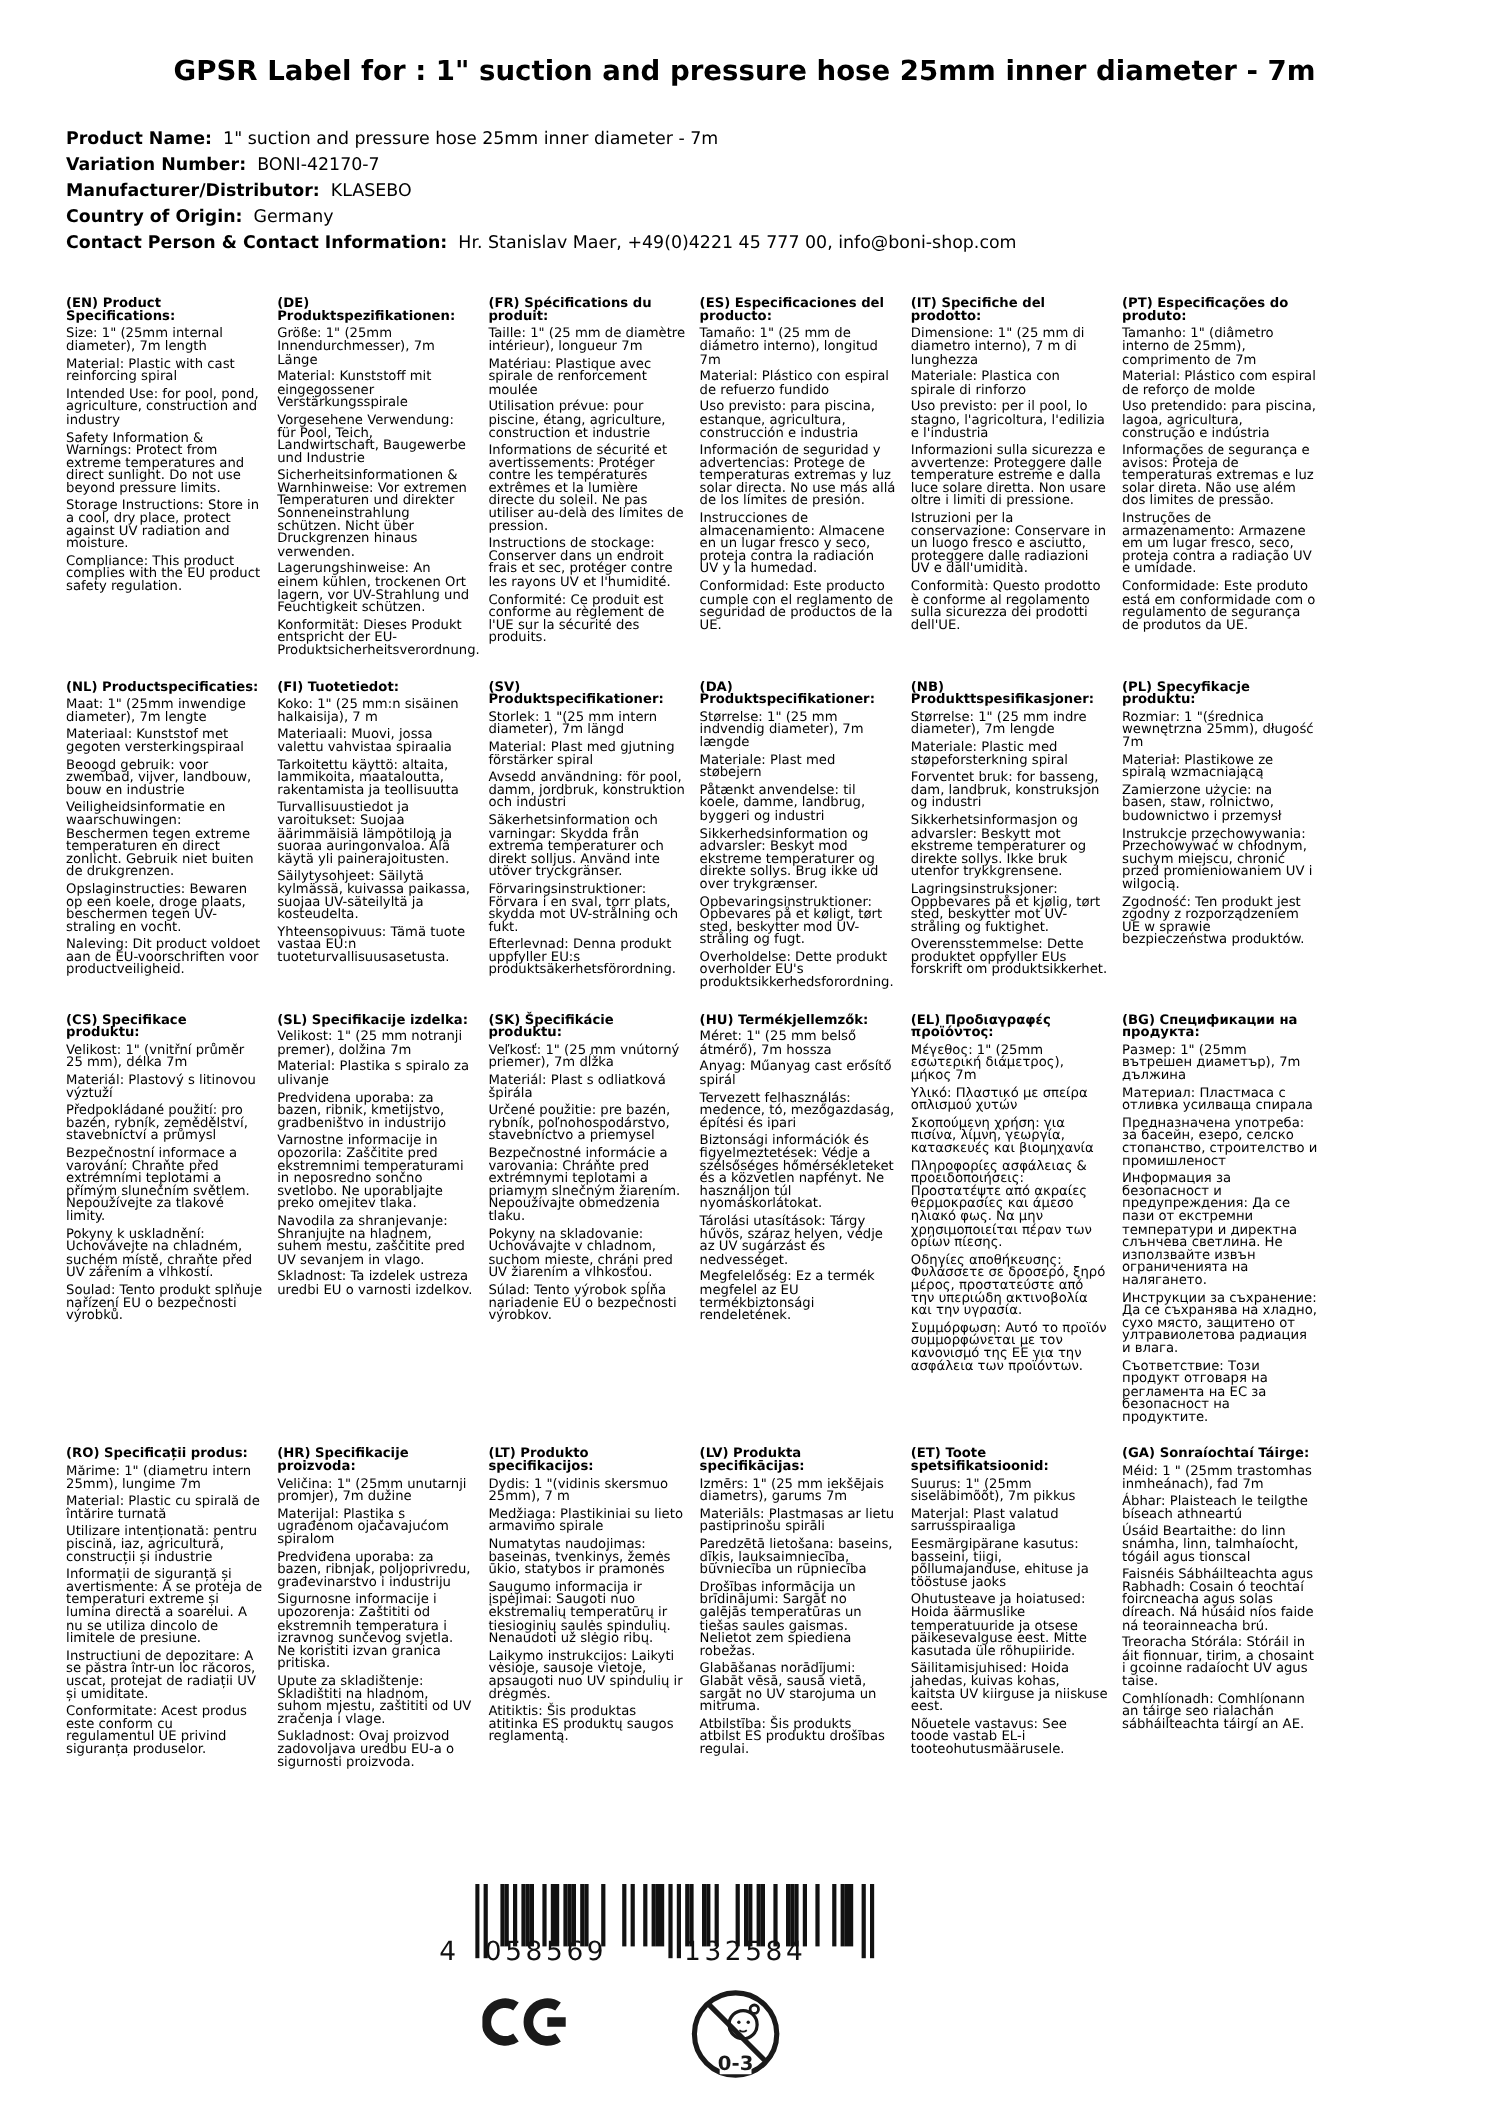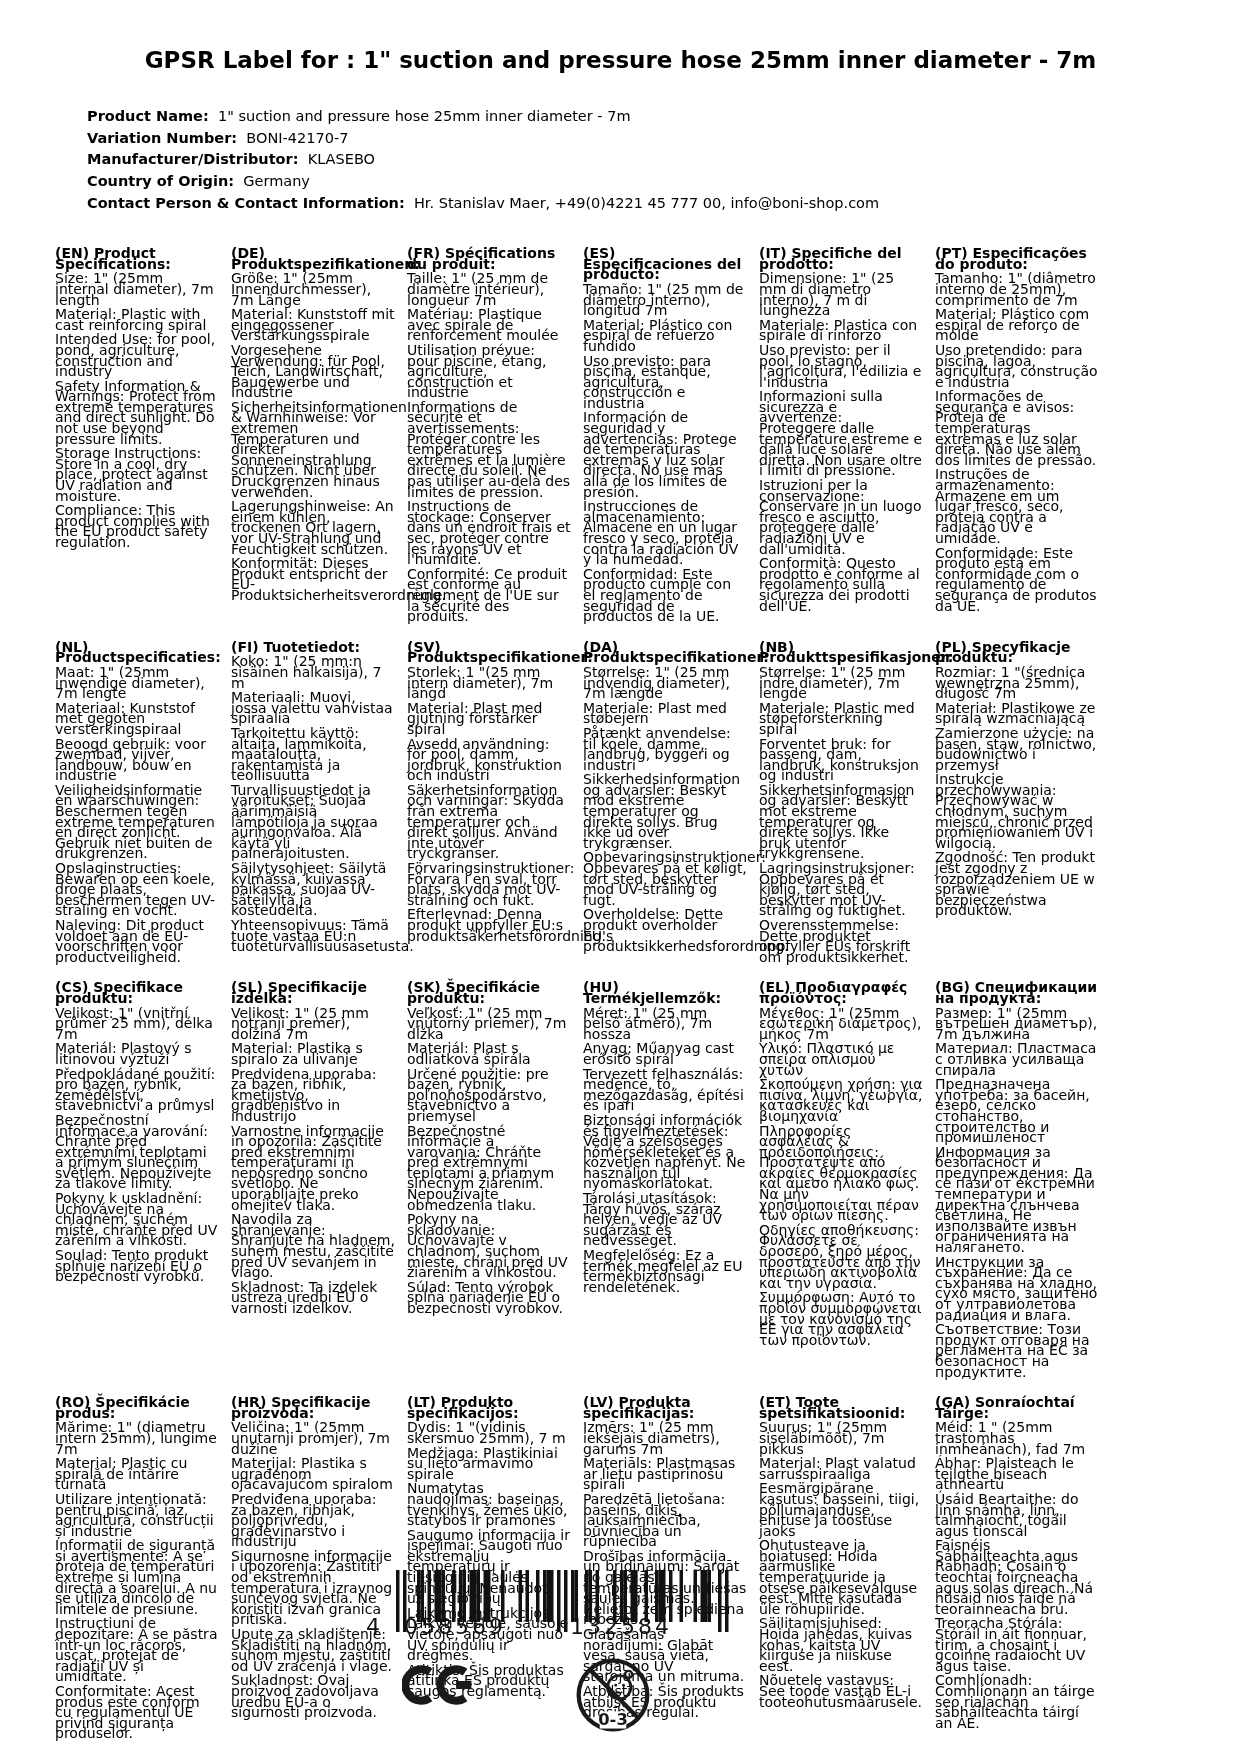--- a/index.html
+++ b/index.html
@@ -1,24 +1,24 @@
 <!DOCTYPE html>
 <html><head>
 <meta charset="utf-8">
 <style>
   html,body{margin:0;padding:0;background:#fff;}
   .page{position:relative;width:1241px;height:1754px;background:#fff;overflow:hidden;
         font-family:"DejaVu Sans","Liberation Sans",sans-serif;color:#000;}
   .title{margin:0;padding:44px 112px 0;text-align:center;font-size:23px;line-height:1.4;font-weight:bold;}
   .product-info{margin:30px 0 0 55px;font-size:14.5px;}
   .info-row{line-height:21.6px;white-space:nowrap;}
-  .info-label{font-weight:bold;margin-left:32px;}
+  .info-label{font-weight:bold;}
   .lang-grid{display:grid;grid-template-columns:repeat(6,164px);column-gap:12px;row-gap:20px;
              margin:34px 0 0 55px;align-items:start;}
-  .lang-block{font-size:14px;line-height:10.6px;min-height:256px;}
+  .lang-block{font-size:11px;line-height:10.6px;min-height:256px;}
   .lang-header{font-weight:bold;margin:0;}
   .lang-p{margin:4px 0 0 0;}
   .bottom{position:absolute;top:1570px;left:330px;width:480px;}
   .barcode{position:relative;margin-left:66px;width:333px;height:72px;}
   .bc-svg rect{fill:#111;}
   .bc-digits{position:absolute;top:44px;font-size:22px;color:#111;}
   .bc-first{left:-30px;}
   .bc-g1{left:8px;width:150px;text-align:left;letter-spacing:3px;}
   .bc-g2{left:174px;width:150px;letter-spacing:3px;}
   .symbols-row{display:flex;align-items:flex-start;gap:96px;margin:14px 0 0 72px;}
@@ -195,21 +195,21 @@
       <div class="lang-block">
         <div class="lang-header">(BG) Спецификации на продукта:</div>
         <p class="lang-p">Размер: 1" (25mm вътрешен диаметър), 7m дължина</p>
         <p class="lang-p">Материал: Пластмаса с отливка усилваща спирала</p>
         <p class="lang-p">Предназначена употреба: за басейн, езеро, селско стопанство, строителство и промишленост</p>
         <p class="lang-p">Информация за безопасност и предупреждения: Да се пази от екстремни температури и директна слънчева светлина. Не използвайте извън ограниченията на налягането.</p>
         <p class="lang-p">Инструкции за съхранение: Да се съхранява на хладно, сухо място, защитено от ултравиолетова радиация и влага.</p>
         <p class="lang-p">Съответствие: Този продукт отговаря на регламента на ЕС за безопасност на продуктите.</p>
       </div>
       <div class="lang-block">
-        <div class="lang-header">(RO) Špecifikácie produs:</div>
+        <div class="lang-header">(RO) Specificații produs:</div>
         <p class="lang-p">Mărime: 1" (diametru intern 25mm), lungime 7m</p>
         <p class="lang-p">Material: Plastic cu spirală de întărire turnată</p>
         <p class="lang-p">Utilizare intenționată: pentru piscină, iaz, agricultură, construcții și industrie</p>
         <p class="lang-p">Informații de siguranță și avertismente: A se proteja de temperaturi extreme și lumina directă a soarelui. A nu se utiliza dincolo de limitele de presiune.</p>
         <p class="lang-p">Instructiuni de depozitare: A se păstra într-un loc răcoros, uscat, protejat de radiații UV și umiditate.</p>
         <p class="lang-p">Conformitate: Acest produs este conform cu regulamentul UE privind siguranța produselor.</p>
       </div>
       <div class="lang-block">
         <div class="lang-header">(HR) Specifikacije proizvoda:</div>
         <p class="lang-p">Veličina: 1" (25mm unutarnji promjer), 7m dužine</p>

